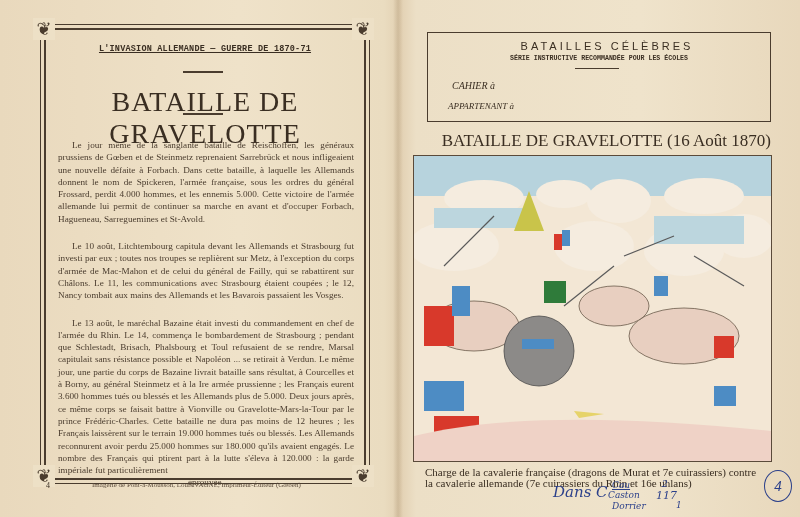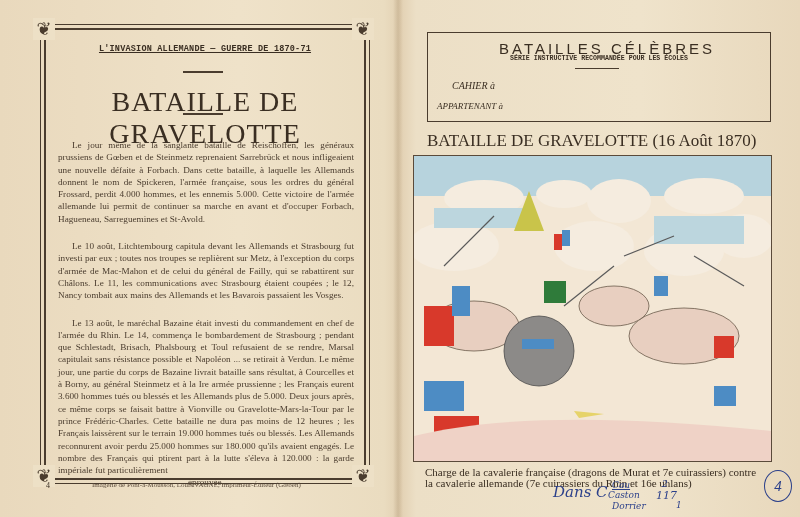--- a/index.html
+++ b/index.html
@@ -15,26 +15,26 @@
   .ltitle{position:absolute;left:44px;top:86px;width:322px;text-align:center;font-size:28px;letter-spacing:1px;color:#3a2e22;}
   .lbody{position:absolute;left:58px;top:124px;width:296px;font-size:9.2px;line-height:12.3px;text-align:justify;color:#4a3c2e;}
   .lbody p{margin:15px 0 3px 0;text-indent:14px;}
   .lbody p.last{text-align:center;text-indent:0;margin-top:-3px;}
   .pagenum{position:absolute;left:46px;top:481px;font-size:8px;}
   .imprint{position:absolute;left:92px;top:481px;font-size:7px;color:#5a4a3a;}
   
   .rframe{position:absolute;left:427px;top:32px;width:344px;height:88px;border-top:1px solid #4a3c2e;border-bottom:1px solid #4a3c2e;}
   .rframe:before,.rframe:after{content:"";position:absolute;top:0;bottom:0;width:1px;background:#4a3c2e;}
   .rframe:before{left:0}.rframe:after{right:0}
-  .rseries{position:absolute;left:427px;top:40px;width:360px;text-align:center;font-family:"Liberation Sans",sans-serif;font-size:15px;letter-spacing:3px;color:#3a2e22;}
+  .rseries{position:absolute;left:427px;top:40px;width:360px;text-align:center;font-family:"Liberation Sans",sans-serif;font-size:11px;letter-spacing:3px;color:#3a2e22;}
   .rsub{position:absolute;left:427px;top:55px;width:344px;text-align:center;font-family:"Liberation Mono",monospace;font-weight:bold;font-size:6.6px;color:#3a2e22;}
   .rsmallrule{position:absolute;left:575px;top:68px;width:44px;height:1px;background:#4a3c2e;}
   .cahier{position:absolute;left:452px;top:80px;font-style:italic;font-size:10px;}
-  .appart{position:absolute;left:437px;top:101px;font-style:italic;font-size:9px;}
-  .rtitle{position:absolute;left:427px;top:131px;width:344px;text-align:left;font-size:17px;color:#3a2e22;}
+  .appart{position:absolute;left:448px;top:101px;font-style:italic;font-size:9px;}
+  .rtitle{position:absolute;left:427px;top:131px;width:344px;text-align:right;font-size:17px;color:#3a2e22;}
   .illus{position:absolute;left:413px;top:155px;width:357px;height:305px;border:1px solid #5a4a3a;overflow:hidden;background:#f1e6d6;}
   .caption{position:absolute;left:425px;top:467px;width:340px;font-size:11px;line-height:11px;color:#3a2e22;}
   .hand{position:absolute;left:553px;top:483px;font-family:"DejaVu Serif",serif;font-style:italic;color:#2a3f8a;font-size:15px;}
   .handsmall{position:absolute;color:#2a3f8a;font-style:italic;font-family:"DejaVu Serif",serif;font-size:9px;}
   .circle{position:absolute;left:764px;top:470px;width:26px;height:30px;border:1.5px solid #2a3f8a;border-radius:50%;color:#2a3f8a;font-style:italic;text-align:center;line-height:30px;font-size:15px;}
 </style>
 </head>
 <body>
 
 <div class="sheet"></div>

